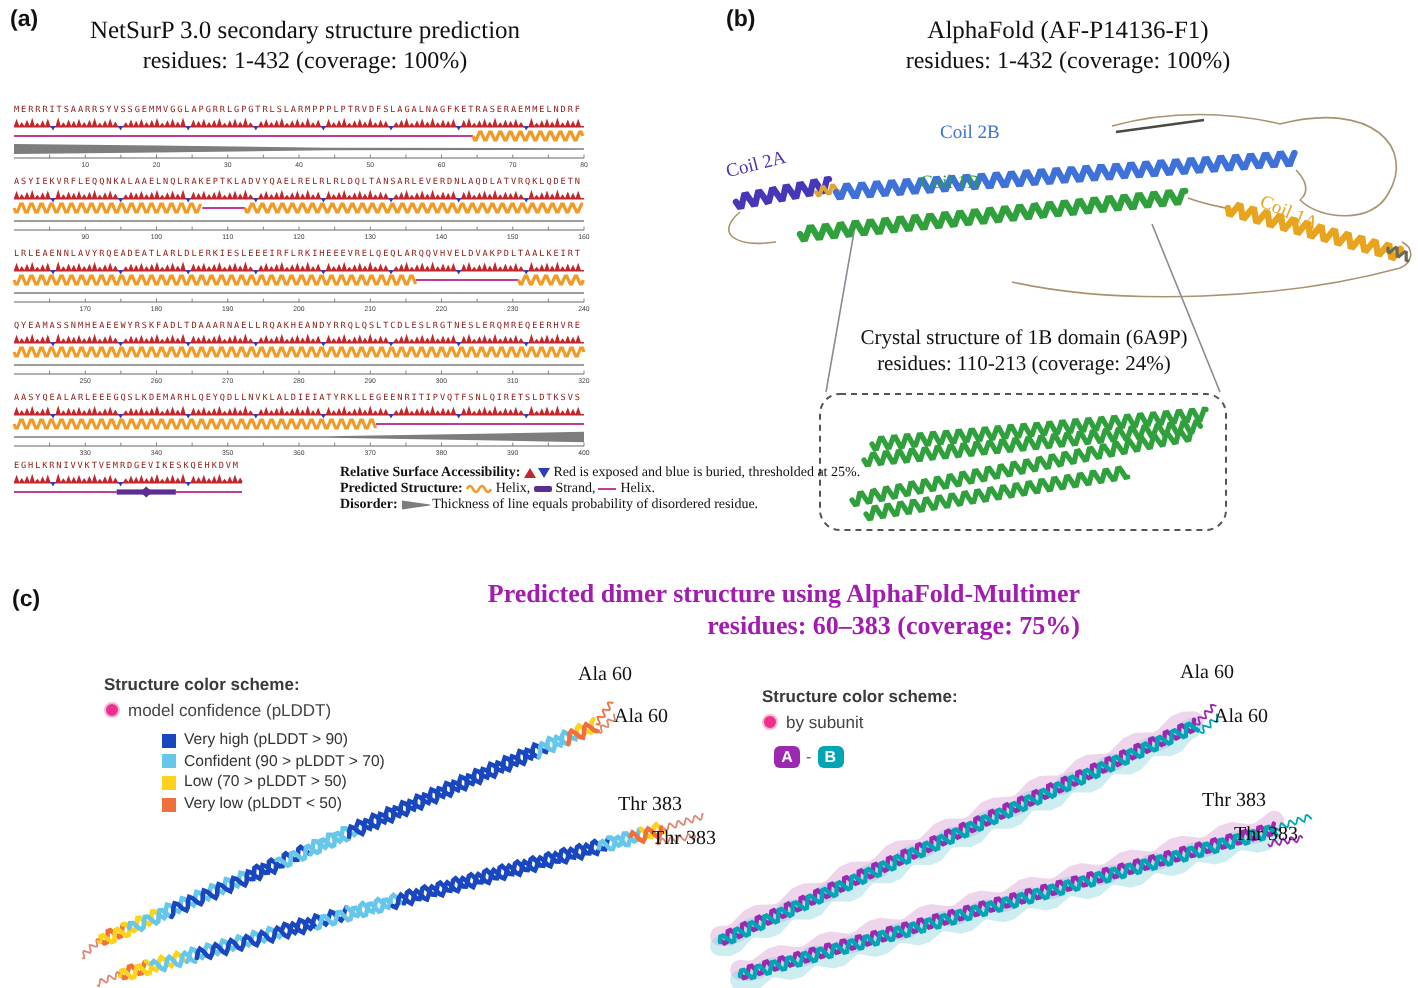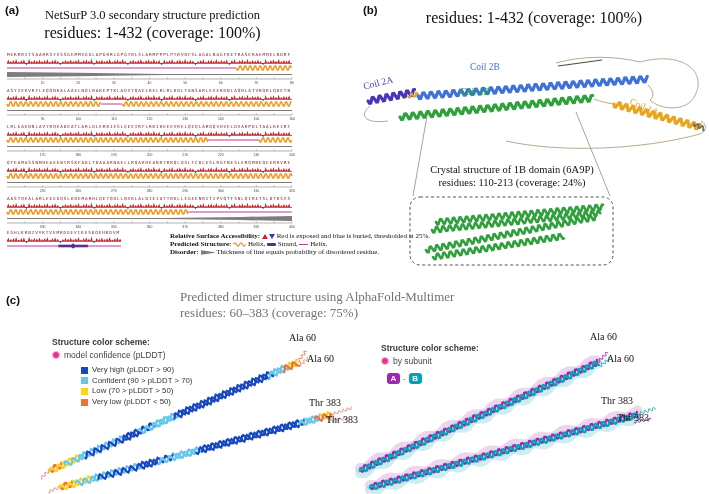--- a/index.html
+++ b/index.html
@@ -1,22 +1,22 @@
 <!DOCTYPE html>
 <html><head>
 <meta charset="utf-8">
 <style>
   html,body{margin:0;padding:0;background:#fff;}
   #fig{position:relative;width:709px;height:494px;background:#fff;overflow:hidden;
        font-family:"Liberation Sans",sans-serif;color:#111;}
   .abs{position:absolute;}
   .plabel{font-weight:bold;font-size:11.5px;color:#111;}
   .ptitle{font-family:Liberation Serif, serif;font-size:12.5px;line-height:1.22;text-align:center;color:#111;}
-  .ptitle .sub{font-size:16px;text-align:center;}
-  .ctitle{font-family:"Liberation Serif",serif;font-size:13px;line-height:1.25;text-align:left;color:#737373;}
+  .ptitle .sub{font-size:12px;text-align:center;}
+  .ctitle{font-family:"Liberation Serif",serif;font-size:13px;line-height:1.25;text-align:right;color:#a21caf;font-weight:bold;}
   text.seq{font:4.3px "DejaVu Sans Mono",monospace;fill:#8a1512;}
   svg.tracks{display:block;overflow:visible;}
   
   .lga{font-family:"Liberation Serif",serif;font-size:7px;line-height:8.2px;color:#111;white-space:nowrap;}
   .lga b{font-weight:bold;margin-left:40px;}
   .tri-up{display:inline-block;width:0;height:0;border-left:3px solid transparent;border-right:3px solid transparent;border-bottom:5px solid #c1272d;vertical-align:middle;}
   .tri-down{display:inline-block;width:0;height:0;border-left:3px solid transparent;border-right:3px solid transparent;border-top:5px solid #2d3bc1;vertical-align:middle;margin-left:1px;}
   .strand-sw{display:inline-block;width:9px;height:3px;background:#5b2f91;border-radius:1px;vertical-align:middle;}
   .coil-sw{display:inline-block;width:9px;height:1.4px;background:#c13a9e;vertical-align:middle;}
   .miniwave{vertical-align:middle;}
@@ -325,20 +325,21 @@
       <b>Disorder:</b>
       <svg class="miniwave" width="14" height="7">
           <polygon points="0,1.2 14,3.3 14,3.7 0,5.8" fill="#7d7d7d"></polygon>
         </svg>
       <span>Thickness of line equals probability of disordered residue.</span>
     </div>
   </div>
 
   <div class="abs plabel" style="left:363px;top:4px">(b)</div>
   <div class="abs ptitle" style="left:369px;top:8px;width:330px">
+    <div>AlphaFold (AF-P14136-F1)</div>
     <div class="sub">residues: 1-432 (coverage: 100%)</div>
   </div>
 
   <div class="abs coil-lb" style="left: 363px; top: 78px; transform: rotate(-14deg); color: rgb(70, 54, 184);">Coil 2A</div>
   <div class="abs coil-lb" style="left: 470px; top: 62px; color: rgb(62, 114, 216);">Coil 2B</div>
   <div class="abs coil-lb" style="left: 460px; top: 87px; color: rgb(47, 160, 60);">Coil 1B</div>
   <div class="abs coil-lb" style="left: 629px; top: 102px; transform: rotate(23deg); color: rgb(233, 164, 31);">Coil 1A</div>
 
   <div class="abs crys" style="left:402px;top:163px;width:220px">
     <div>Crystal structure of 1B domain (6A9P)</div>

